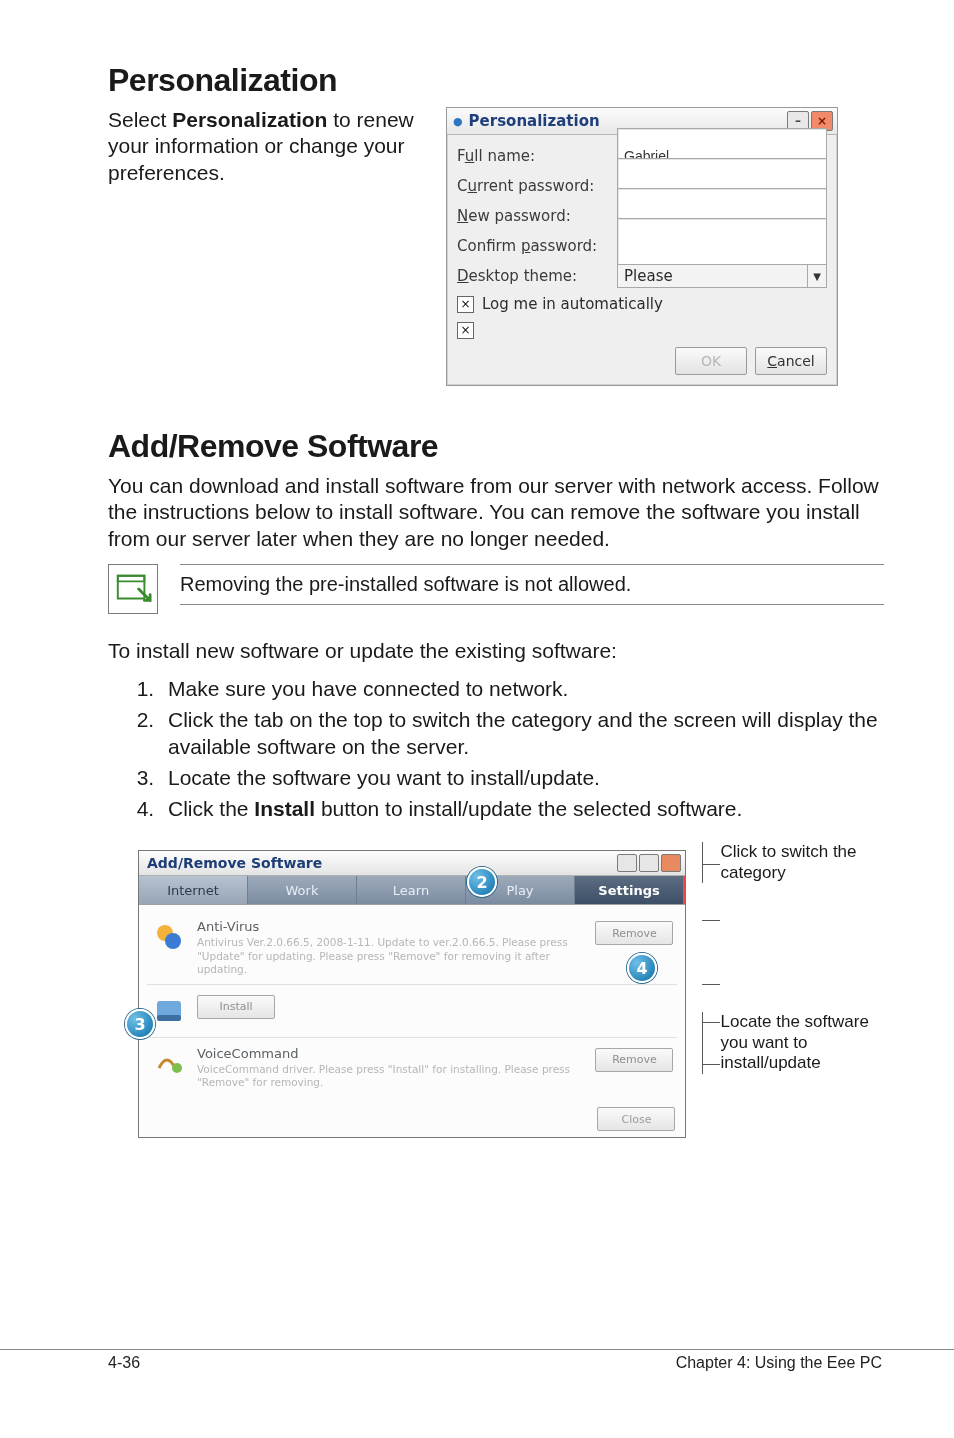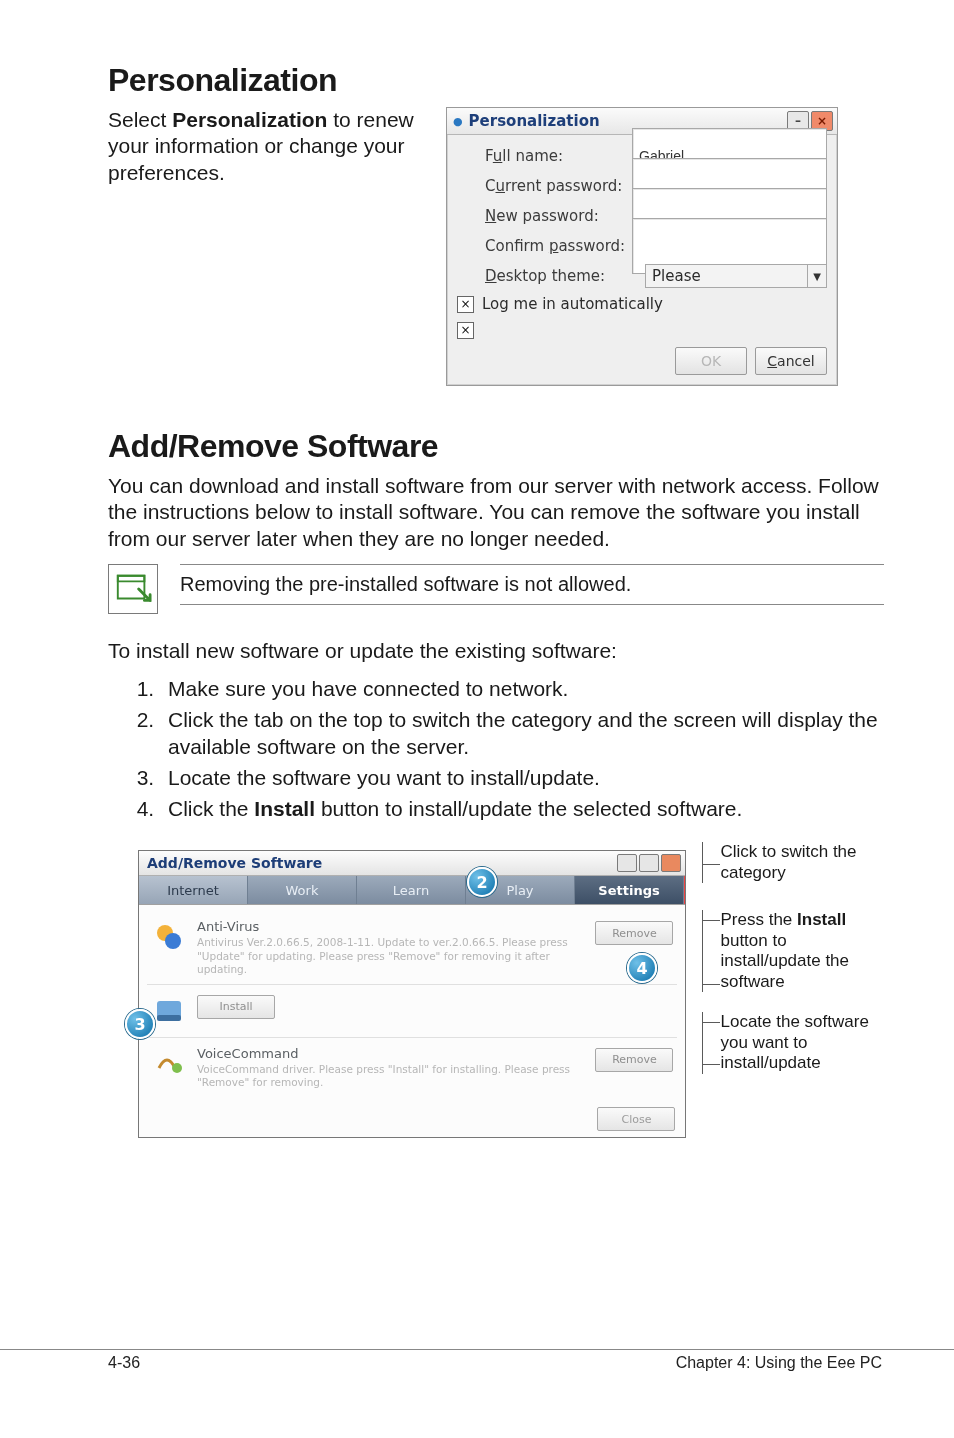--- a/index.html
+++ b/index.html
@@ -71,21 +71,21 @@
     margin-left: 2px;
     border: 1px solid #7a7a7a;
     border-radius: 2px;
     display:flex;align-items:center;justify-content:center;
     font-size:12px;
   }
   .winbtn.min { background:#e8e8e8;color:#444;}
   .winbtn.close { background:#f08a6a;color:#7a1a00;}
   .dlg-body { padding: 6px 10px 10px; }
   .fldrow {
-    display:flex;align-items:center;height:30px;margin-left:28px;
+    display:flex;align-items:center;height:30px;
   }
   .fldrow label {
     width: 160px;
     color:#3b3b3b;
   }
   .fldrow label .ul { text-decoration: underline; }
   .tinput {
     flex:1;
     height:22px;
     border:1px solid #a8a8a8;
@@ -452,23 +452,20 @@
     </div>
 
     <div class="annot">
       <div class="block" style="top:-8px;">
         <div class="hline" style="top:22px;"></div>
         <span>Click to switch the category</span>
       </div>
       <div class="block" style="top:60px;">
         <div class="hline" style="top:10px;"></div>
         <div class="hline" style="top:74px;"></div>
-        <span>
-          <span>Press the </span><span class="bold">Install</span><span> button to install/update the software</span>
-        </span>
       </div>
       <div class="block" style="top:162px;">
         <div class="hline" style="top:10px;"></div>
         <div class="hline" style="top:52px;"></div>
         <span>Locate the software you want to install/update</span>
       </div>
     </div>
   </div>
 
   <div class="footer">

